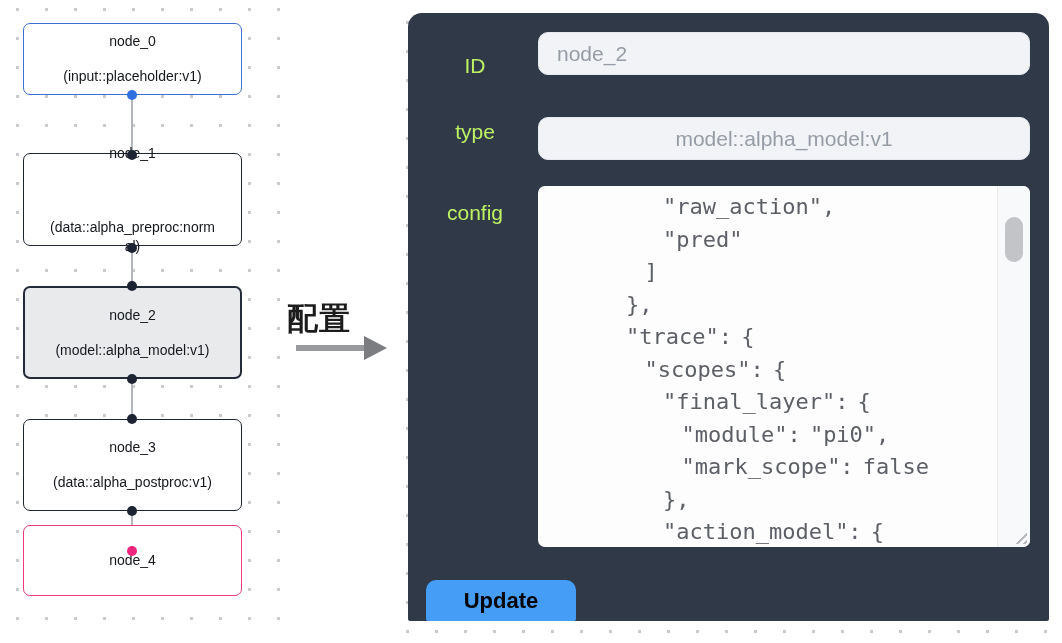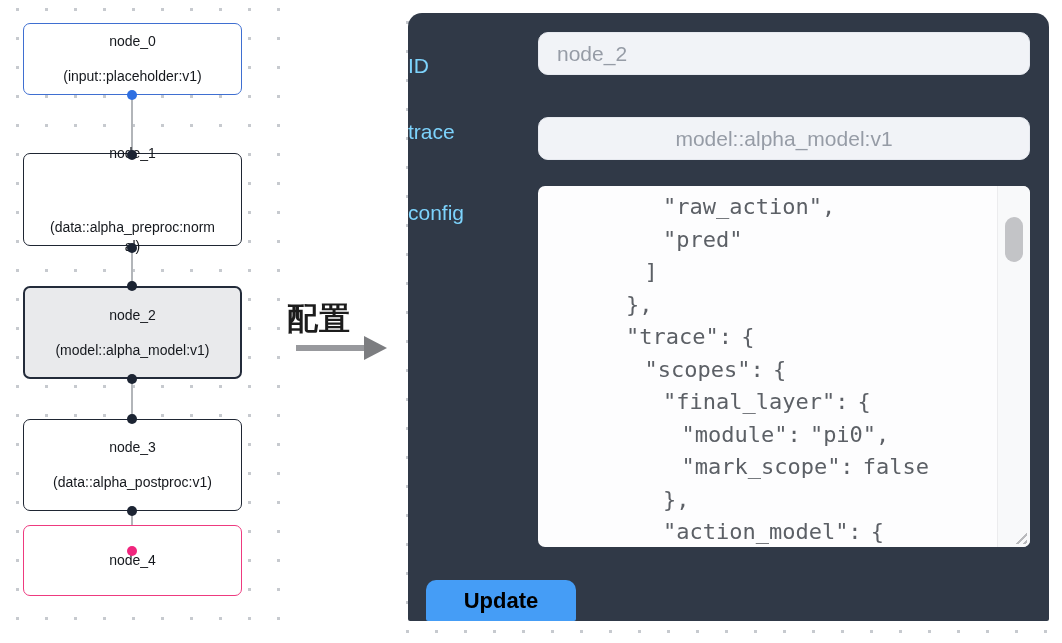--- a/index.html
+++ b/index.html
@@ -34,22 +34,22 @@
   .right-canvas{
     position:absolute;left:393px;top:0;width:669px;height:643px;
     background-image:radial-gradient(circle,#c7cacf 1.5px,transparent 1.7px);
     background-size:29px 29px;background-position:0px 8px;
   }
   .panel{
     position:absolute;left:15px;top:13px;width:641px;height:608px;
     background:#303947;border-radius:14px 14px 2px 2px;overflow:hidden;
   }
   .flabel{
-    position:absolute;left:0;width:102px;text-align:left;
-    color:#7dd3fc;font-size:21px;
+    position:absolute;left:16px;width:102px;text-align:center;
+    color:#bef264;font-size:21px;
   }
   .lbl-id{top:30px;line-height:45px;}
   .lbl-type{top:98px;line-height:42px;}
   .lbl-config{top:188px;line-height:24px;}
   .pinput{
     position:absolute;left:130px;width:492px;height:43px;
     background:#f1f3f7;border:1px solid #e6e9ef;border-radius:10px;
     padding:0 18px;font-size:21px;color:#969ca6;
     font-family:"Liberation Sans","DejaVu Sans",sans-serif;outline:none;
   }
@@ -131,21 +131,21 @@
       <polygon points="68,2 91,14 68,26" fill="#7c7d80"></polygon>
     </svg>
   </div>
 
   <div class="right-canvas">
     <div class="panel">
 
       <div class="flabel lbl-id">ID</div>
       <input class="pinput in-id" value="node_2" style="">
 
-      <div class="flabel lbl-type">trace</div>
+      <div class="flabel lbl-type">type</div>
       <input class="pinput in-type" value="model::alpha_model:v1" style="">
 
       <div class="flabel lbl-config">config</div>
       <div class="textarea-wrap">
         <pre class="config-pre" id="config-pre">            "raw_action",
             "pred"
           ]
         },
         "trace": {
           "scopes": {

